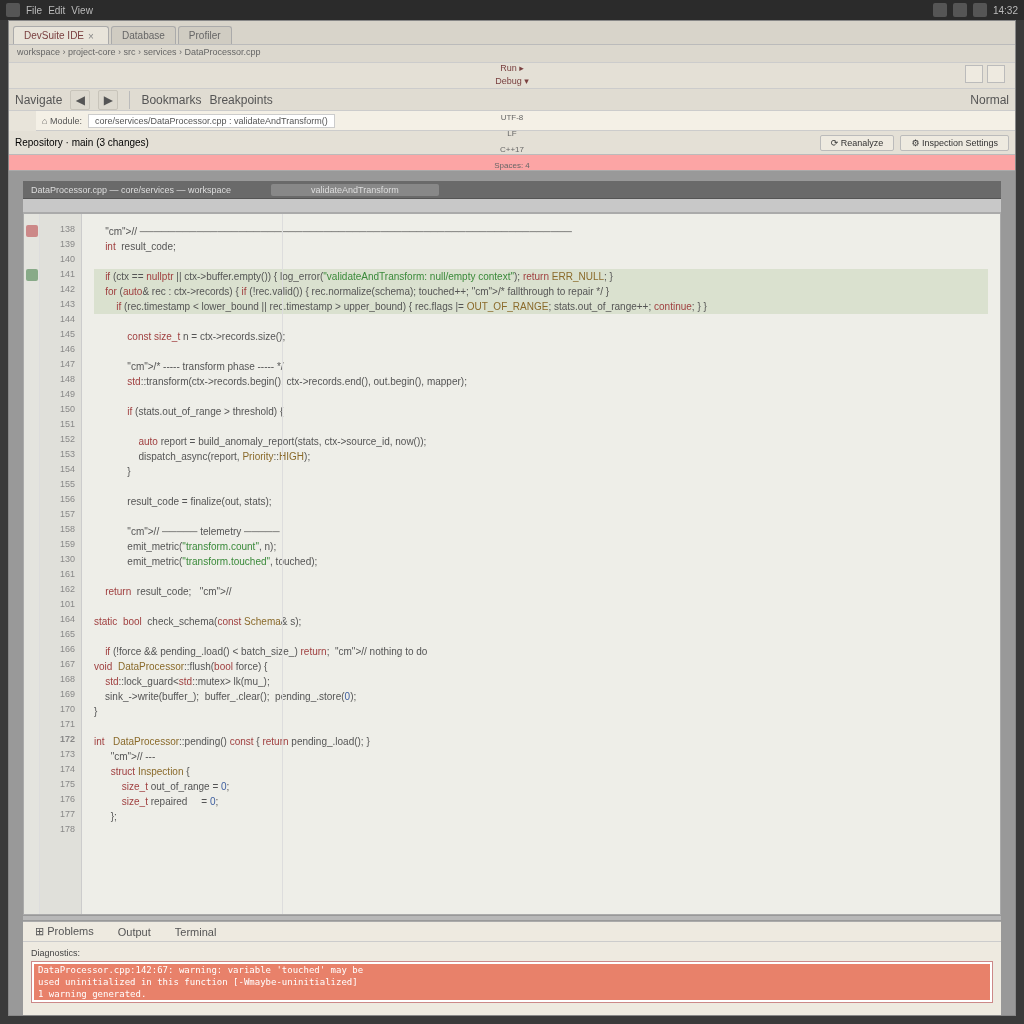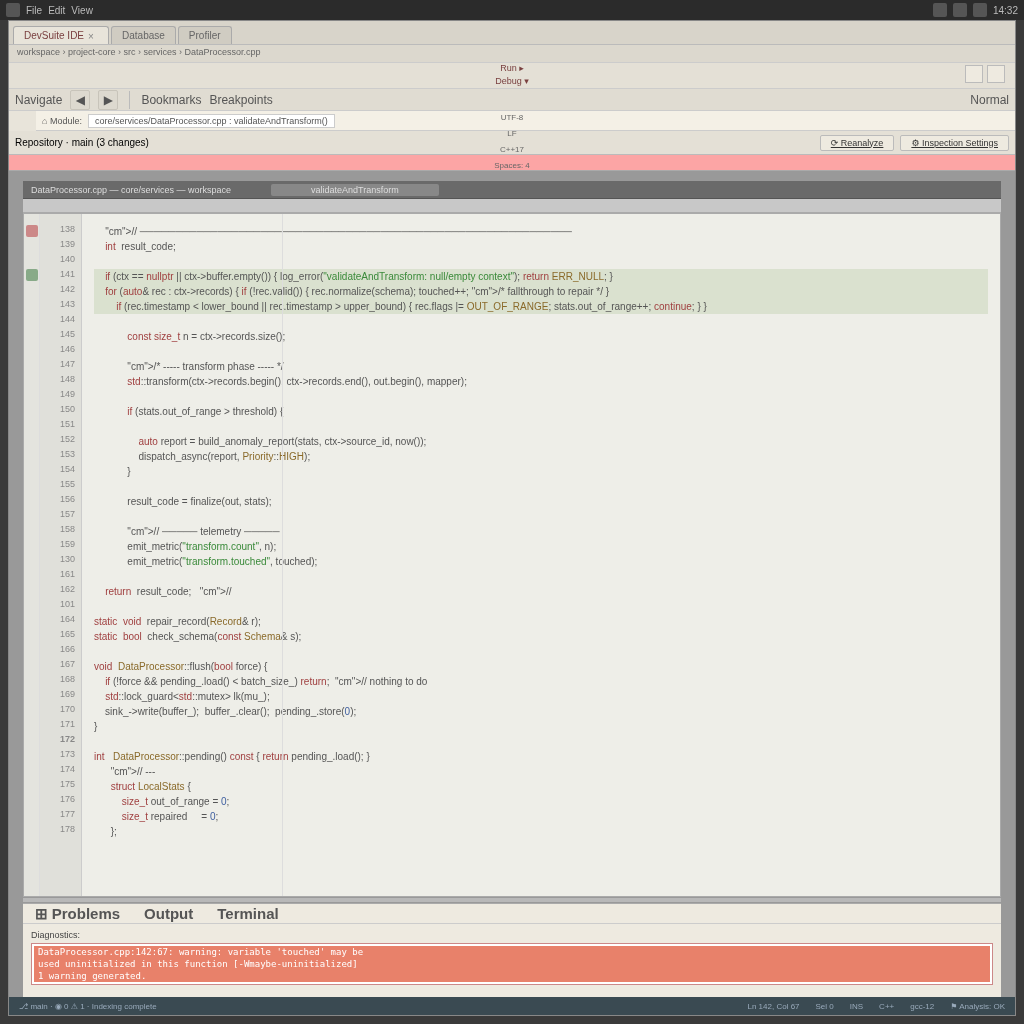--- a/index.html
+++ b/index.html
@@ -33,21 +33,21 @@
 
 .toolbar2 { height: 22px; background: #e0dcd2; display: flex; align-items: center; padding: 0 6px; gap: 8px; border-bottom: 1px solid #ccc; font-size: 12px; color: #555; }
 
 
 .path-row { height: 20px; background: #f4f0e6; display: flex; align-items: center; padding: 0 6px; font-size: 9px; color: #555; border-bottom: 1px solid #ccc; margin-left: 27px; }
 .path-box { flex: 0 0 auto; padding: 1px 6px; background: #fff; border: 1px solid #ccc; font-size: 9px; }
 
 
 .action-row { height: 24px; background: #e4e0d6; display: flex; align-items: center; padding: 0 6px; gap: 6px; border-bottom: 1px solid #bbb; }
 .action-row .spacer { flex: 1; }
-.action-btn { padding: 2px 10px; background: #eeeae0; border: 1px solid #bbb; font-size: 9px; color: #333; border-radius: 2px; display: flex; align-items: center; gap: 4px; text-decoration: underline; }
+.action-btn { padding: 2px 10px; background: #eeeae0; border: 1px solid #bbb; font-size: 9px; color: #333; border-radius: 2px; display: flex; align-items: center; gap: 4px; }
 
 
 .status-strip { height: 16px; background: #fca5a5; border-bottom: 1px solid #aaa; display: flex; align-items: center; justify-content: flex-end; padding: 0 8px; font-size: 8px; color: #666; gap: 7px; flex-direction: column; }
 
 
 .editor-shell { flex: 1; background: #999; padding: 10px 14px 0 14px; display: flex; flex-direction: column; overflow: hidden; }
 
 
 .editor-header { height: 18px; background: #6a6a6a; color: #ddd; font-size: 9px; padding: 2px 8px; display: flex; align-items: center; gap: 40px; border-bottom: 1px solid #555; }
 .editor-header .mid-pill { background: #888; padding: 1px 40px; border-radius: 2px; }
@@ -67,21 +67,21 @@
 .num { color: #4060a0; }
 .fn { color: #8a6a2a; }
 .hl { background: rgba(180,200,160,0.35); }
 .indent-guide { position: absolute; top: 0; bottom: 0; width: 1px; background: #ddd; }
 
 
 .splitter { height: 6px; background: #b8b8b8; border-top: 1px solid #999; border-bottom: 1px solid #999; cursor: row-resize; }
 
 
 .output-panel { background: #eeeae0; border-top: 1px solid #aaa; display: flex; flex-direction: column; }
-.output-tabs { height: 20px; display: flex; align-items: center; padding: 0 6px; font-size: 15px; color: #555; gap: 12px; border-bottom: 1px solid #ccc; font-weight: bold; }
+.output-tabs { height: 20px; display: flex; align-items: center; padding: 0 6px; font-size: 11px; color: #555; gap: 12px; border-bottom: 1px solid #ccc; }
 .output-tabs .otab { padding: 2px 6px; }
 .output-path { height: 16px; padding: 1px 8px; font-size: 8px; color: #666; background: #f0ece2; border-bottom: 1px solid #ddd; }
 .output-body { padding: 6px 8px 12px 8px; }
 .output-label { font-size: 9px; color: #444; margin-bottom: 3px; }
 .error-box { background: #fff; border: 1px solid #c88; padding: 2px; }
 .error-line { background: #e8816a; color: #fff; font-size: 9px; padding: 1px 4px; font-family: Consolas, monospace; }
 
 
 .bottom-status { height: 18px; background: #3a4a52; color: #9ab; font-size: 8px; display: flex; align-items: center; padding: 0 10px; gap: 16px; }
 .bottom-status .spacer { flex: 1; }
@@ -272,32 +272,31 @@
           <div class="code-line">            }</div>
           <div class="code-line">&nbsp;</div>
           <div class="code-line">            result_code = finalize(out, stats);</div>
           <div class="code-line">&nbsp;</div>
           <div class="code-line">            <span class="&lt;span">"cm"</span>&gt;// ───── telemetry ─────</div>
           <div class="code-line">            emit_metric(<span class="str">"transform.count"</span>, n);</div>
           <div class="code-line">            emit_metric(<span class="str">"transform.touched"</span>, touched);</div>
           <div class="code-line">&nbsp;</div>
           <div class="code-line">    <span class="kw">return</span>  result_code;   <span class="&lt;span">"cm"</span>&gt;//</div>
           <div class="code-line">&nbsp;</div>
-          <div class="code-line"><span class="kw">static</span>  <span class="kw">void</span>  repair_record(<span class="fn">Record</span>&amp; r);</div>
           <div class="code-line"><span class="kw">static</span>  <span class="kw">bool</span>  check_schema(<span class="kw">const</span> <span class="fn">Schema</span>&amp; s);</div>
           <div class="code-line">&nbsp;</div>
+          <div class="code-line">    <span class="kw">if</span> (!force &amp;&amp; pending_.load() &lt; batch_size_) <span class="kw">return</span>;  <span class="&lt;span">"cm"</span>&gt;// nothing to do</div>
           <div class="code-line"><span class="kw">void</span>  <span class="fn">DataProcessor</span>::flush(<span class="kw">bool</span> force) {</div>
-          <div class="code-line">    <span class="kw">if</span> (!force &amp;&amp; pending_.load() &lt; batch_size_) <span class="kw">return</span>;  <span class="&lt;span">"cm"</span>&gt;// nothing to do</div>
           <div class="code-line">    <span class="kw">std</span>::lock_guard&lt;<span class="kw">std</span>::mutex&gt; lk(mu_);</div>
           <div class="code-line">    sink_-&gt;write(buffer_);  buffer_.clear();  pending_.store(<span class="num">0</span>);</div>
           <div class="code-line">}</div>
           <div class="code-line">&nbsp;</div>
           <div class="code-line"><span class="kw">int</span>   <span class="fn">DataProcessor</span>::pending() <span class="kw">const</span> { <span class="kw">return</span> pending_.load(); }</div>
           <div class="code-line">      <span class="&lt;span">"cm"</span>&gt;// ---</div>
-          <div class="code-line">      <span class="kw">struct</span> <span class="fn">LocalStats</span> {</div>
+          <div class="code-line">      <span class="kw">struct</span> <span class="fn">Inspection</span> {</div>
           <div class="code-line">          <span class="kw">size_t</span> out_of_range = <span class="num">0</span>;</div>
           <div class="code-line">          <span class="kw">size_t</span> repaired     = <span class="num">0</span>;</div>
           <div class="code-line">      };</div>
         </div>
     </div>
 
     <div class="splitter"></div>
 
     <div class="output-panel">
       <div class="output-tabs">
@@ -309,24 +308,14 @@
         <div class="output-label">Diagnostics:</div>
         <div class="error-box">
           <div class="error-line">DataProcessor.cpp:142:67: warning: variable 'touched' may be</div>
           <div class="error-line">  used uninitialized in this function [-Wmaybe-uninitialized]</div>
           <div class="error-line">  1 warning generated.</div>
         </div>
       </div>
     </div>
   </div>
 
-  <div class="bottom-status">
-    <span>⎇ main  ·  ◉ 0  ⚠ 1  ·  Indexing complete</span>
-    <div class="spacer"></div>
-    <span>Ln 142, Col 67</span>
-    <span>Sel 0</span>
-    <span>INS</span>
-    <span>C++</span>
-    <span>gcc-12</span>
-    <span>⚑ Analysis: OK</span>
-  </div>
 
 </div>
 
 </body></html>

